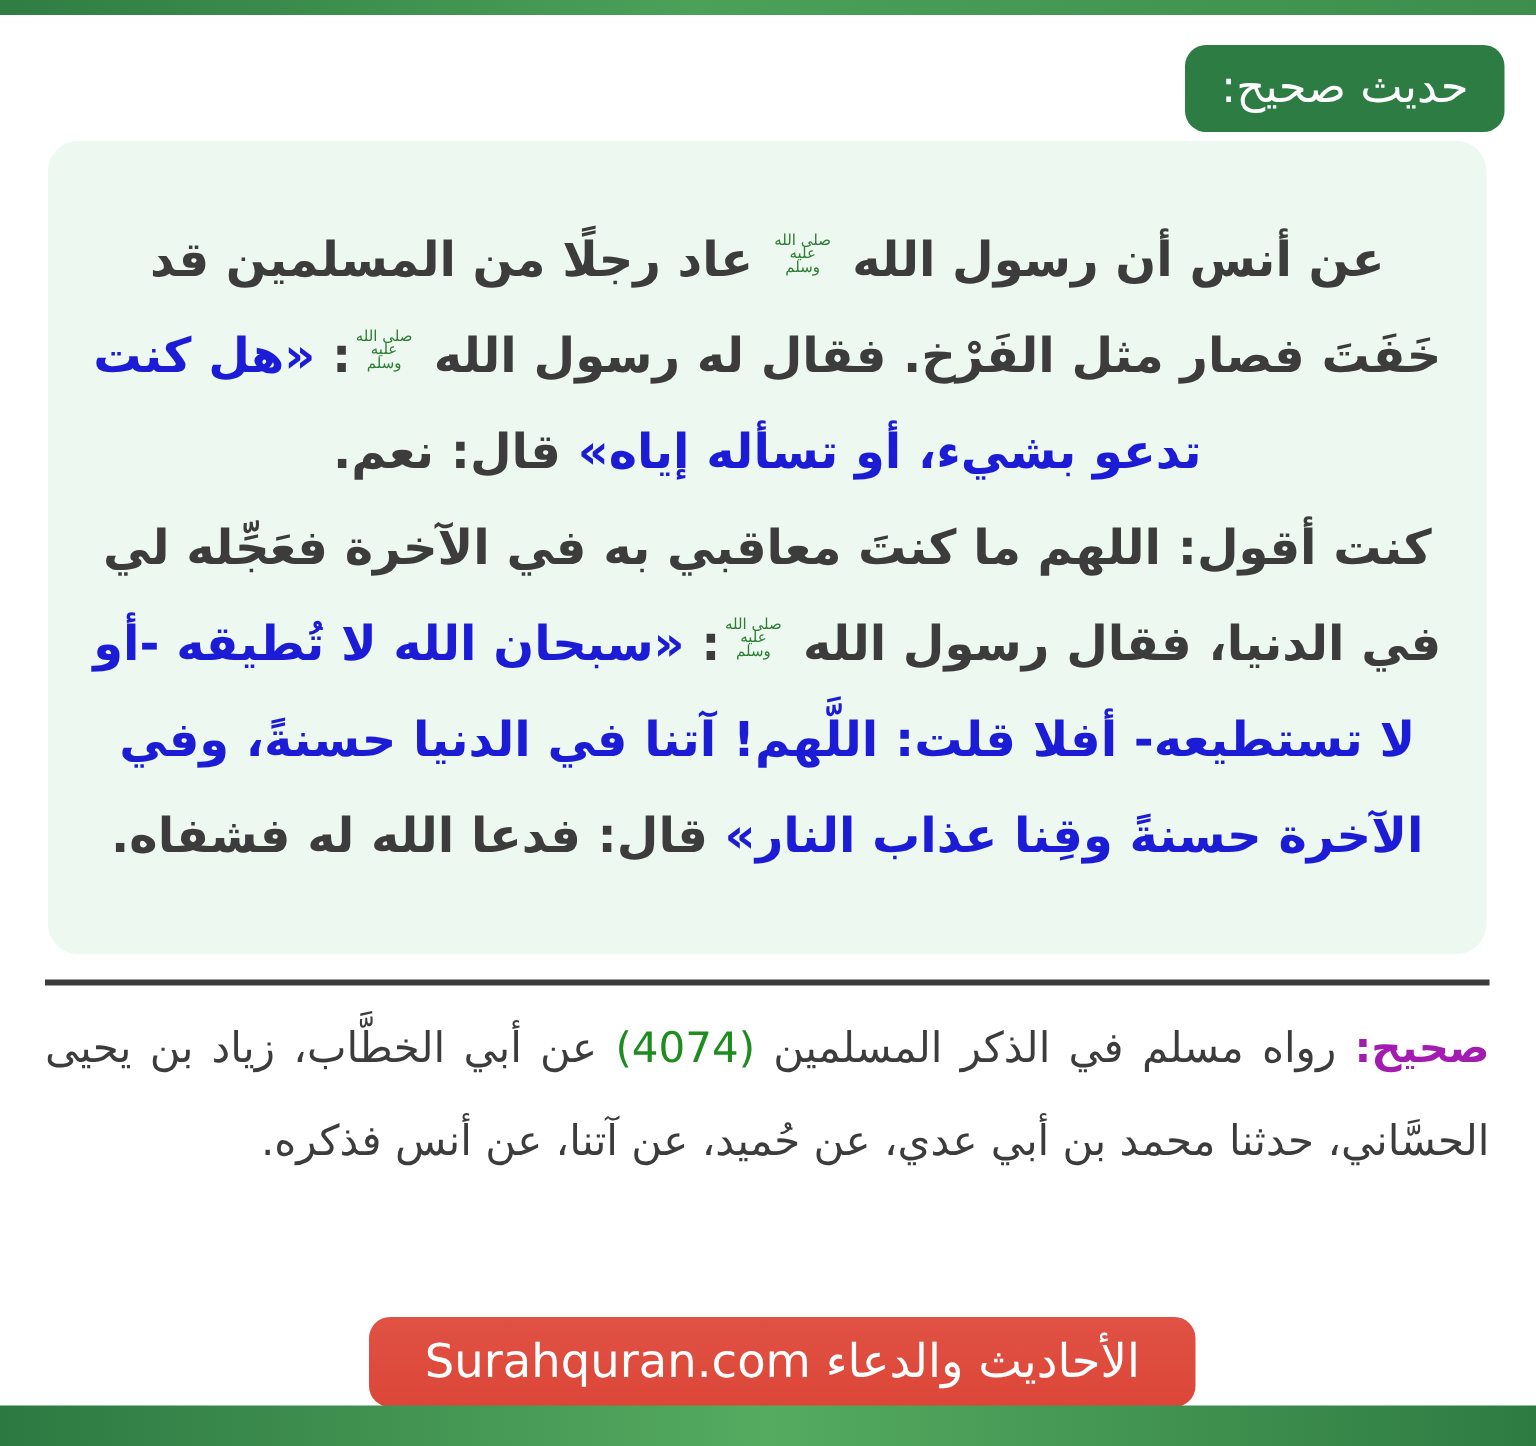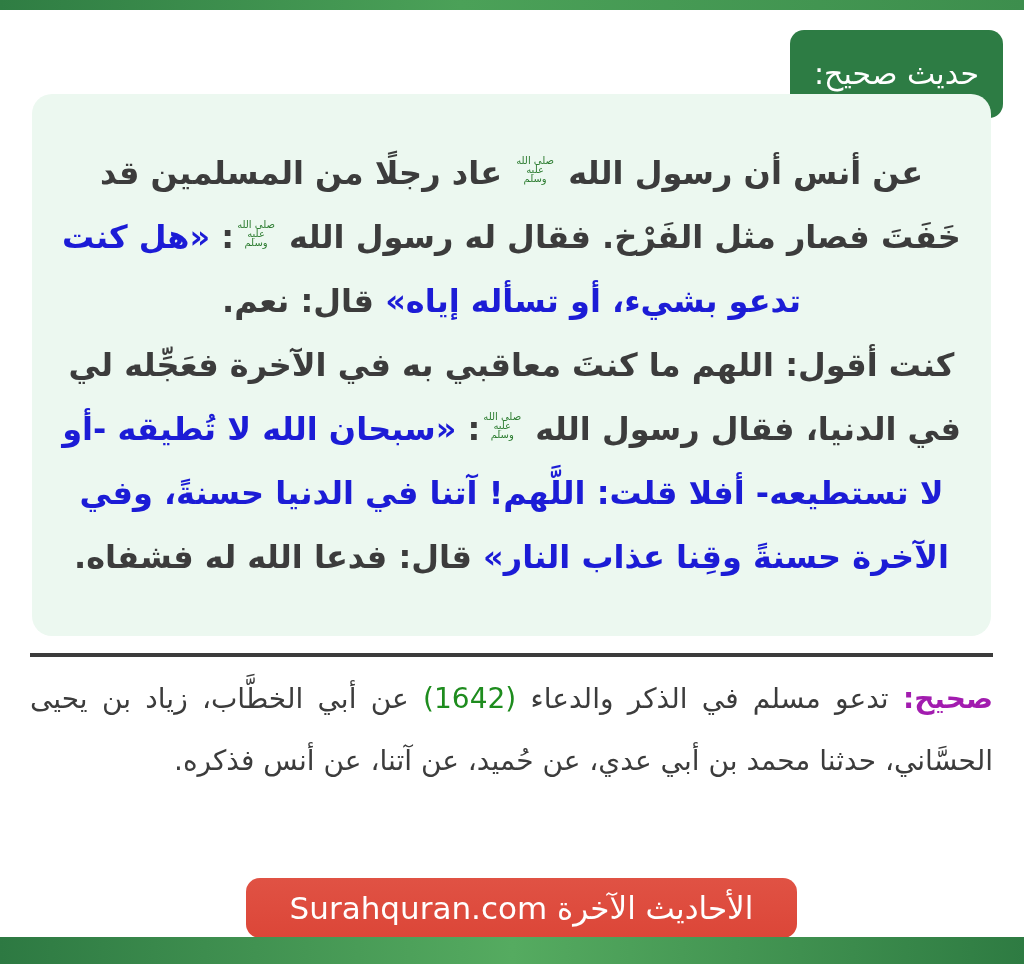--- a/index.html
+++ b/index.html
@@ -13,21 +13,21 @@
     background:linear-gradient(90deg,#2f7d43 0%,#4ba158 45%,#3d8e4d 100%);
   }
   .bottom-bar{
     position:absolute;top:937px;left:0;width:1024px;height:27px;
     background:linear-gradient(90deg,#2d7942 0%,#55ab60 50%,#2e7b42 100%);
   }
   
   .grade-badge{
     position:absolute;top:30px;right:21px;
     background:#2d7c44;color:#ffffff;
-    font-size:30px;line-height:38px;padding:25px 24px;
+    font-size:30px;line-height:38px;padding:10px 24px;
     border-radius:14px;direction:rtl;
   }
   
   .hadith-box{
     position:absolute;top:94px;left:32px;width:959px;height:542px;
     background:#ecf8f0;border-radius:20px;
     display:flex;align-items:center;justify-content:center;
   }
   .hadith-text{
     margin:0;padding:0 28px;width:100%;box-sizing:border-box;
@@ -71,19 +71,19 @@
   <div class="top-bar"></div>
 
   <div class="grade-badge">حديث صحيح:</div>
 
   <div class="hadith-box">
     <p class="hadith-text"><span class="seg seg-dark">عن أنس أن رسول الله </span><span class="seg seg-saw"><span class="saw-line">صلى الله</span><span class="saw-line">عليه</span><span class="saw-line">وسلم</span></span><span class="seg seg-dark"> عاد رجلًا من المسلمين قد خَفَتَ فصار مثل الفَرْخ. فقال له رسول الله </span><span class="seg seg-saw"><span class="saw-line">صلى الله</span><span class="saw-line">عليه</span><span class="saw-line">وسلم</span></span><span class="seg seg-dark">: </span><span class="seg seg-blue">«هل كنت تدعو بشيء، أو تسأله إياه»</span><span class="seg seg-dark"> قال: نعم.</span><br><span class="seg seg-dark">كنت أقول: اللهم ما كنتَ معاقبي به في الآخرة فعَجِّله لي في الدنيا، فقال رسول الله </span><span class="seg seg-saw"><span class="saw-line">صلى الله</span><span class="saw-line">عليه</span><span class="saw-line">وسلم</span></span><span class="seg seg-dark">: </span><span class="seg seg-blue">«سبحان الله لا تُطيقه -أو لا تستطيعه- أفلا قلت: اللَّهم! آتنا في الدنيا حسنةً، وفي الآخرة حسنةً وقِنا عذاب النار»</span><span class="seg seg-dark"> قال: فدعا الله له فشفاه.</span></p>
   </div>
 
   <div class="divider"></div>
 
-  <p class="source-text"><span class="seg seg-red">صحيح:</span><span class="seg seg-dark"> تدعو مسلم في الذكر والدعاء </span><span class="seg seg-green">(1642)</span><span class="seg seg-dark"> عن أبي الخطَّاب، زياد بن يحيى الحسَّاني، حدثنا محمد بن أبي عدي، عن حُميد، عن آتنا، عن أنس فذكره.</span></p>
+  <p class="source-text"><span class="seg seg-red">صحيح:</span><span class="seg seg-dark"> رواه مسلم في الذكر المسلمين </span><span class="seg seg-green">(4074)</span><span class="seg seg-dark"> عن أبي الخطَّاب، زياد بن يحيى الحسَّاني، حدثنا محمد بن أبي عدي، عن حُميد، عن آتنا، عن أنس فذكره.</span></p>
 
-  <div class="site-badge">الأحاديث الآخرة Surahquran.com</div>
+  <div class="site-badge">الأحاديث والدعاء Surahquran.com</div>
 
   <div class="bottom-bar"></div>
 
 </div>
 
 </body></html>

